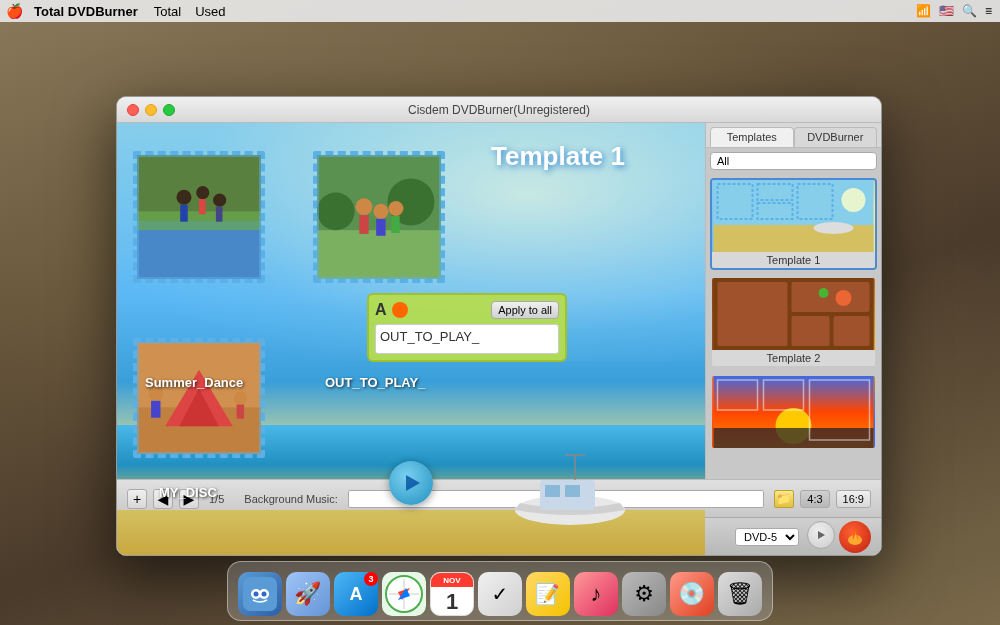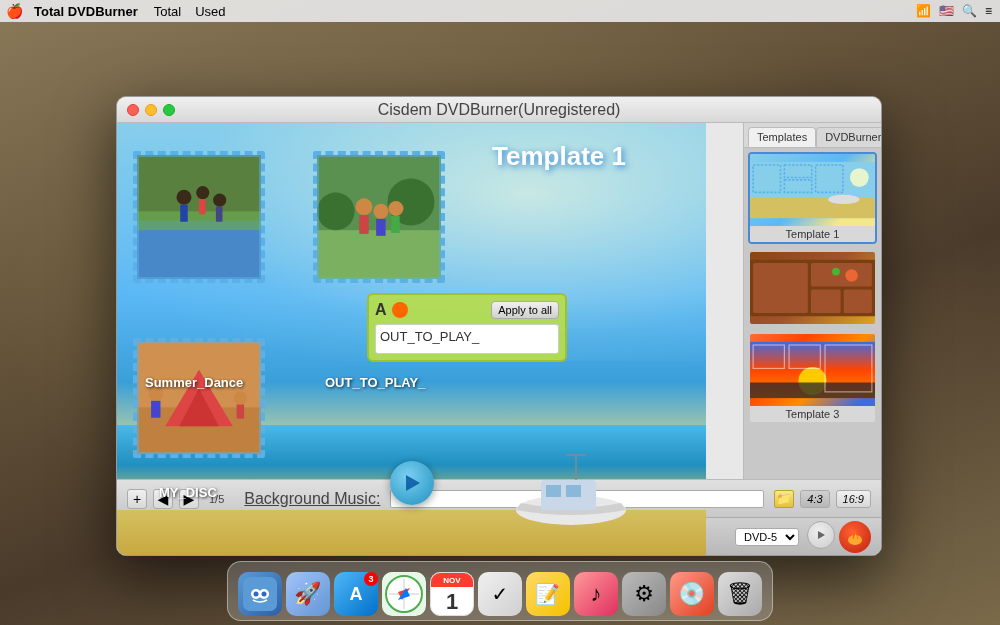--- a/index.html
+++ b/index.html
@@ -149,21 +149,21 @@
       border-radius: 50%;
       cursor: pointer;
     }
     .tb-close { background: #ff5f57; border: 1px solid #e0443e; }
     .tb-min { background: #ffbd2e; border: 1px solid #dea123; }
     .tb-max { background: #28c940; border: 1px solid #1aab29; }
     .titlebar-title {
       position: absolute;
       left: 50%;
       transform: translateX(-50%);
-      font-size: 16px;
+      font-size: 12px;
       color: #444;
     }
 
     
     .window-content {
       display: flex;
       height: calc(100% - 26px);
     }
 
     
@@ -317,27 +317,26 @@
     .play-triangle {
       width: 0; height: 0;
       border-top: 8px solid transparent;
       border-bottom: 8px solid transparent;
       border-left: 14px solid rgba(0,80,160,0.8);
       margin-left: 3px;
     }
 
     
     .sidebar {
-      width: 138px;
+      width: 176px;
       background: #c8c8c8;
       border-left: 1px solid #bbb;
       display: flex;
       flex-direction: column;
       padding: 0;
-      margin-left: 37px;
     }
     .sidebar-tabs {
       display: flex;
       background: #d8d8d8;
       border-bottom: 1px solid #bbb;
       padding: 4px 4px 0;
     }
     .sidebar-tab {
       flex: 1;
       padding: 3px 8px;
@@ -427,24 +426,23 @@
       display: flex; align-items: center; justify-content: center;
       font-size: 14px;
       cursor: pointer;
     }
     .page-indicator {
       font-size: 11px;
       color: #444;
       margin: 0 4px;
     }
     .bg-music-label {
-      font-size: 16px;
+      font-size: 11px;
       color: #444;
       margin-left: 10px;
-      text-decoration: underline;
     }
     .bg-music-input {
       flex: 1;
       height: 18px;
       background: white;
       border: 1px solid #aaa;
       border-radius: 2px;
       margin: 0 4px;
     }
     .folder-btn {
@@ -456,21 +454,20 @@
       font-size: 12px;
       cursor: pointer;
     }
     .ratio-btn {
       padding: 2px 6px;
       font-size: 11px;
       background: linear-gradient(to bottom, #f0f0f0, #d8d8d8);
       border: 1px solid #aaa;
       border-radius: 3px;
       cursor: pointer;
-      font-style: italic;
     }
     .ratio-btn.active {
       background: linear-gradient(to bottom, #d0d0d0, #b8b8b8);
     }
 
     
     .status-bar {
       height: 38px;
       background: linear-gradient(to bottom, #d0d0d0, #b8b8b8);
       border-top: 1px solid #aaa;
@@ -693,20 +690,23 @@
 
       <div style="position:absolute;bottom:0;left:0;right:0;height:45px;background:linear-gradient(180deg,#d4c060 0%,#c8a840 100%);z-index:2;"></div>
     </div>
 
     <div class="sidebar">
       <div class="sidebar-tabs">
         <div class="sidebar-tab active">Templates</div>
         <div class="sidebar-tab">DVDBurner</div>
       </div>
 
+      <select class="sidebar-dropdown">
+        <option>All</option>
+      </select>
 
       <div class="sidebar-scroll">
 
         <div class="template-thumb selected">
           <div class="thumb-img t1">
             <svg width="100%" height="72" viewBox="0 0 160 72">
               <rect width="160" height="72" fill="#87ceeb"></rect>
               <rect y="45" width="160" height="27" fill="#d4c060"></rect>
 
               <rect x="4" y="4" width="35" height="35" fill="none" stroke="#5bb0e8" stroke-width="2" stroke-dasharray="3,2"></rect>
@@ -730,20 +730,21 @@
 
               <rect x="4" y="4" width="70" height="64" fill="#a0522d" rx="2"></rect>
               <rect x="78" y="4" width="78" height="30" fill="#a0522d" rx="2"></rect>
               <rect x="78" y="38" width="38" height="30" fill="#a0522d" rx="2"></rect>
               <rect x="120" y="38" width="36" height="30" fill="#a0522d" rx="2"></rect>
 
               <circle cx="130" cy="20" r="8" fill="#ff6b35" opacity="0.8"></circle>
               <circle cx="110" cy="15" r="5" fill="#32cd32" opacity="0.8"></circle>
             </svg>
           </div>
+          <div class="thumb-label">Template 2</div>
         </div>
 
         <div class="template-thumb">
           <div class="thumb-img t3">
             <svg width="100%" height="72" viewBox="0 0 160 72">
               <defs>
                 <linearGradient id="sunsetGrad" x1="0%" y1="0%" x2="0%" y2="100%">
                   <stop offset="0%" style="stop-color:#4169e1"></stop>
                   <stop offset="50%" style="stop-color:#ff4500"></stop>
                   <stop offset="100%" style="stop-color:#ff8c00"></stop>
@@ -751,21 +752,20 @@
               </defs>
               <rect width="160" height="72" fill="url(#sunsetGrad)"></rect>
               <circle cx="80" cy="50" r="18" fill="#ffd700" opacity="0.9"></circle>
 
               <rect y="52" width="160" height="20" fill="#1a1a2e" opacity="0.7"></rect>
               <rect x="4" y="4" width="40" height="30" fill="none" stroke="rgba(255,255,255,0.5)" stroke-width="1.5"></rect>
               <rect x="50" y="4" width="40" height="30" fill="none" stroke="rgba(255,255,255,0.5)" stroke-width="1.5"></rect>
               <rect x="96" y="4" width="60" height="60" fill="none" stroke="rgba(255,255,255,0.5)" stroke-width="1.5"></rect>
             </svg>
           </div>
-          <div class="thumb-label">Template 3</div>
         </div>
       </div>
 
       <div class="checkbox-row">
         <input type="checkbox" id="nomenu" style="">
         <label for="nomenu">No Menu</label>
       </div>
 
       <div class="media-menu-btns">
         <div class="mm-btn active">Media</div>

